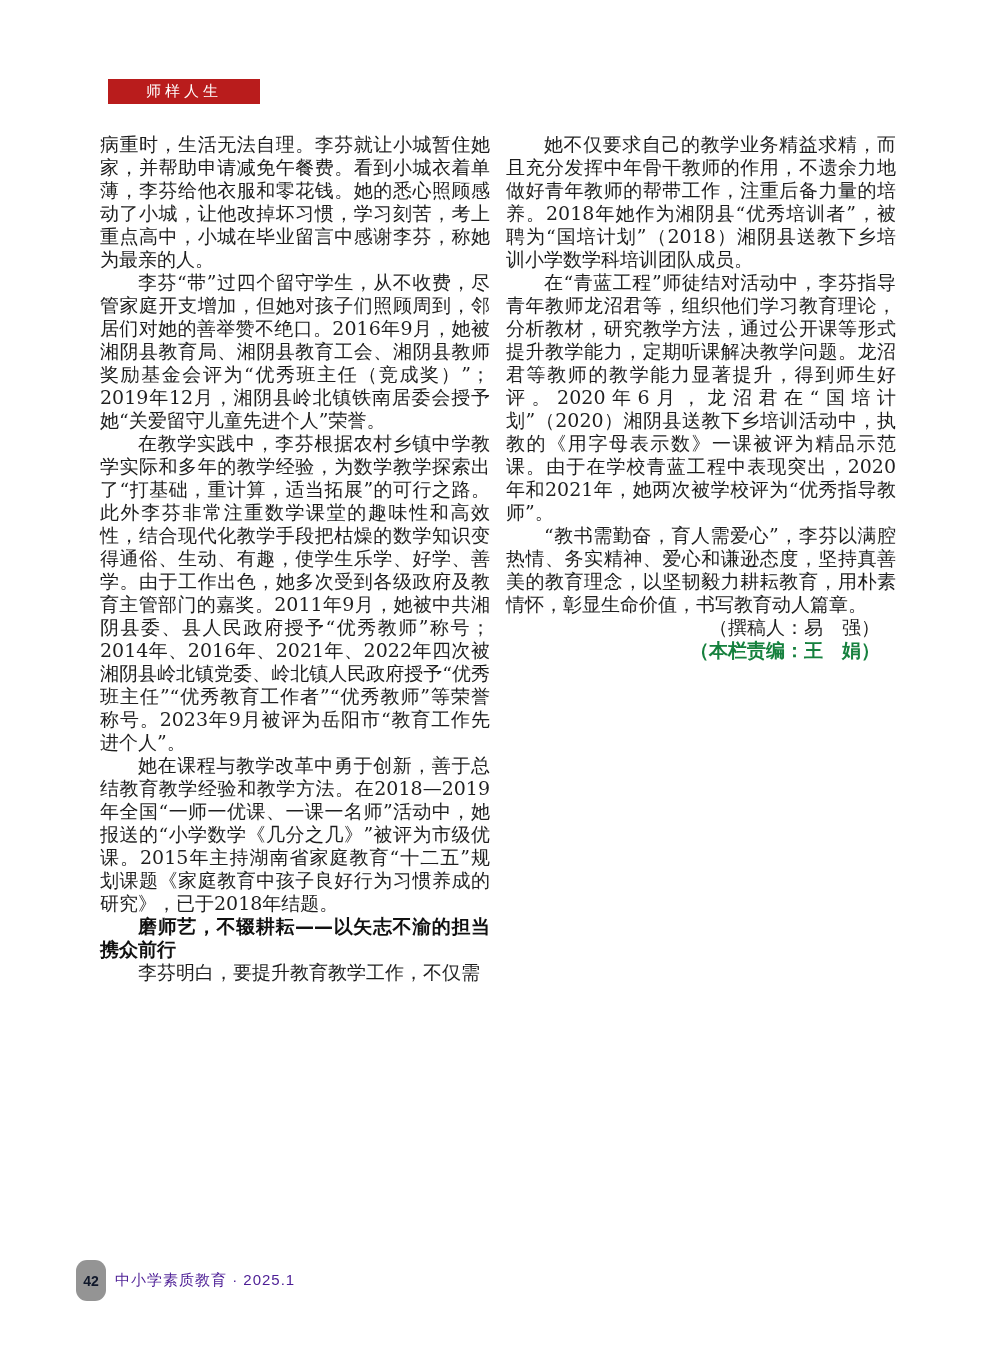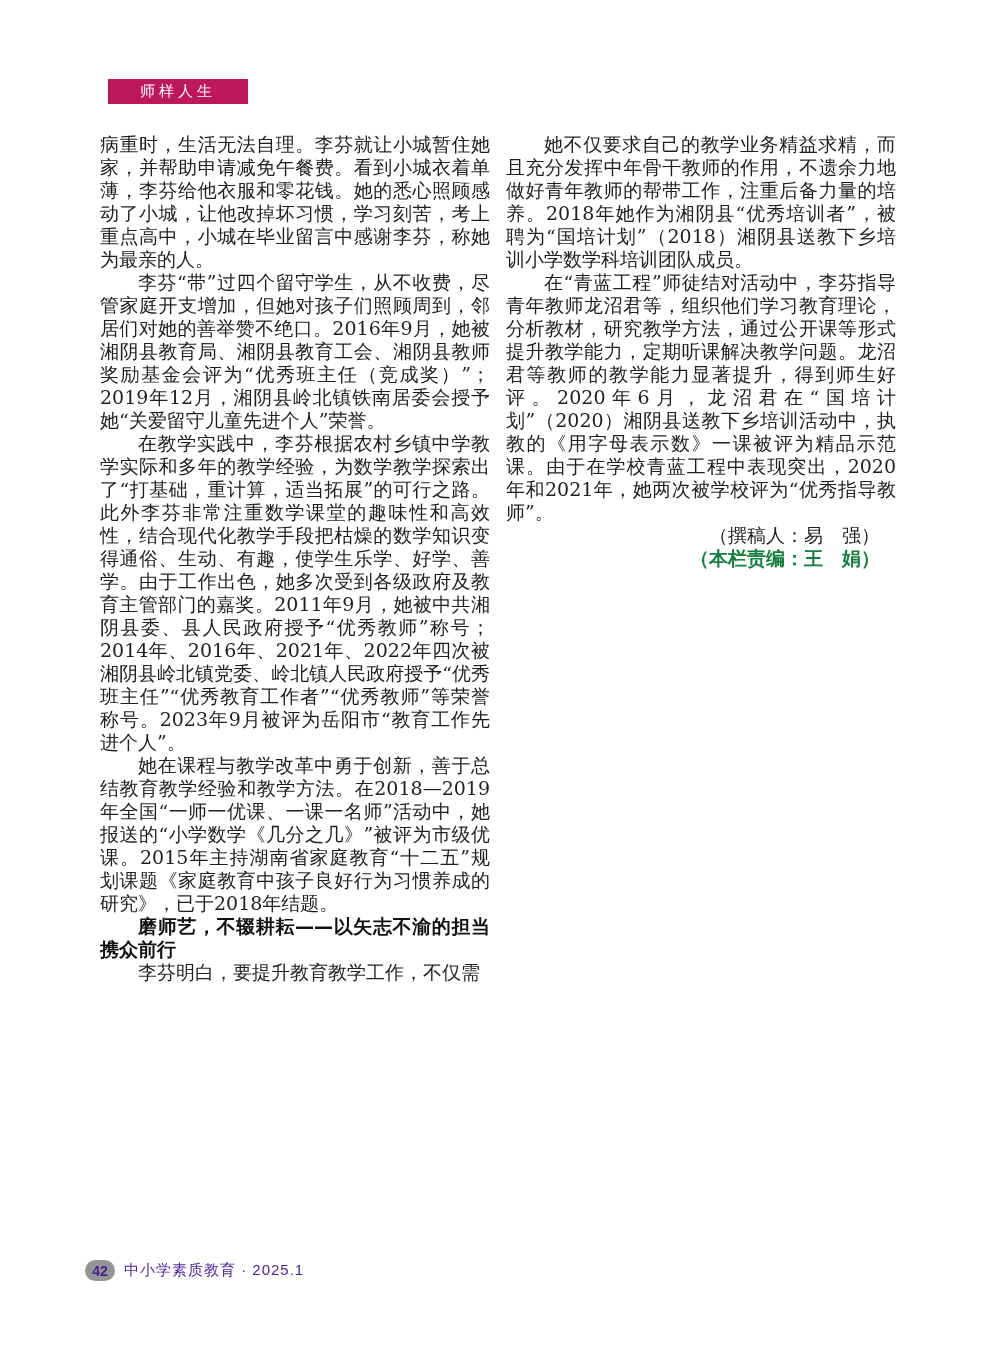--- a/index.html
+++ b/index.html
@@ -11,23 +11,23 @@
     position: relative;
     width: 992px;
     height: 1346px;
     background: #ffffff;
     overflow: hidden;
   }
   .page-tag {
     position: absolute;
     left: 108px;
     top: 79px;
-    width: 140px;
+    width: 152px;
     height: 25px;
-    background: #be185d;
+    background: #b91c1c;
     color: #ffffff;
     display: flex;
     align-items: center;
     justify-content: center;
     font-family: "Liberation Sans", "DejaVu Sans", sans-serif;
     font-size: 15px;
     letter-spacing: 4px;
   }
   .content {
     position: absolute;
@@ -70,31 +70,30 @@
     position: absolute;
     left: 76px;
     top: 1260px;
     display: flex;
     align-items: center;
     gap: 9px;
   }
   .page-badge {
     min-width: 26px;
     height: 21px;
-    padding: 0 2px;
+    padding: 10px 2px;
     background: #949494;
-    color: #4c1d95;
+    color: #0f172a;
     border-radius: 11px;
     display: flex;
     align-items: center;
     justify-content: center;
     font-family: "Liberation Sans", "DejaVu Sans", sans-serif;
     font-size: 14px;
     font-weight: 700;
-    margin-left: 9px;
   }
   .journal {
     color: #4c1d95;
     font-family: "Liberation Sans", "DejaVu Sans", sans-serif;
     font-size: 15px;
     letter-spacing: 1px;
   }
 </style>
 </head>
 <body>
@@ -112,20 +111,21 @@
       <p class="body-para indent">李芬“带”过四个留守学生，从不收费，尽管家庭开支增加，但她对孩子们照顾周到，邻居们对她的善举赞不绝口。2016年9月，她被湘阴县教育局、湘阴县教育工会、湘阴县教师奖励基金会评为“优秀班主任（竞成奖）”；2019年12月，湘阴县岭北镇铁南居委会授予她“关爱留守儿童先进个人”荣誉。</p>
       <p class="body-para indent">在教学实践中，李芬根据农村乡镇中学教学实际和多年的教学经验，为数学教学探索出了“打基础，重计算，适当拓展”的可行之路。此外李芬非常注重数学课堂的趣味性和高效性，结合现代化教学手段把枯燥的数学知识变得通俗、生动、有趣，使学生乐学、好学、善学。由于工作出色，她多次受到各级政府及教育主管部门的嘉奖。2011年9月，她被中共湘阴县委、县人民政府授予“优秀教师”称号；2014年、2016年、2021年、2022年四次被湘阴县岭北镇党委、岭北镇人民政府授予“优秀班主任”“优秀教育工作者”“优秀教师”等荣誉称号。2023年9月被评为岳阳市“教育工作先进个人”。</p>
       <p class="body-para indent">她在课程与教学改革中勇于创新，善于总结教育教学经验和教学方法。在2018—2019年全国“一师一优课、一课一名师”活动中，她报送的“小学数学《几分之几》”被评为市级优课。2015年主持湖南省家庭教育“十二五”规划课题《家庭教育中孩子良好行为习惯养成的研究》，已于2018年结题。</p>
       <p class="heading indent">磨师艺，不辍耕耘——以矢志不渝的担当携众前行</p>
       <p class="body-para indent">李芬明白，要提升教育教学工作，不仅需</p>
     </div>
 
     <div class="col">
       <p class="body-para indent">她不仅要求自己的教学业务精益求精，而且充分发挥中年骨干教师的作用，不遗余力地做好青年教师的帮带工作，注重后备力量的培养。2018年她作为湘阴县“优秀培训者”，被聘为“国培计划”（2018）湘阴县送教下乡培训小学数学科培训团队成员。</p>
       <p class="body-para indent">在“青蓝工程”师徒结对活动中，李芬指导青年教师龙沼君等，组织他们学习教育理论，分析教材，研究教学方法，通过公开课等形式提升教学能力，定期听课解决教学问题。龙沼君等教师的教学能力显著提升，得到师生好评。2020年6月，龙沼君在“国培计划”（2020）湘阴县送教下乡培训活动中，执教的《用字母表示数》一课被评为精品示范课。由于在学校青蓝工程中表现突出，2020年和2021年，她两次被学校评为“优秀指导教师”。</p>
+      <p class="body-para indent">“教书需勤奋，育人需爱心”，李芬以满腔热情、务实精神、爱心和谦逊态度，坚持真善美的教育理念，以坚韧毅力耕耘教育，用朴素情怀，彰显生命价值，书写教育动人篇章。</p>
       <p class="byline">（撰稿人：易　强）</p>
       <p class="byline byline-bold">（本栏责编：王　娟）</p>
     </div>
 
   </div>
 
   <div class="footer">
     <span class="page-badge">42</span>
     <span class="journal">中小学素质教育 · 2025.1</span>
   </div>

